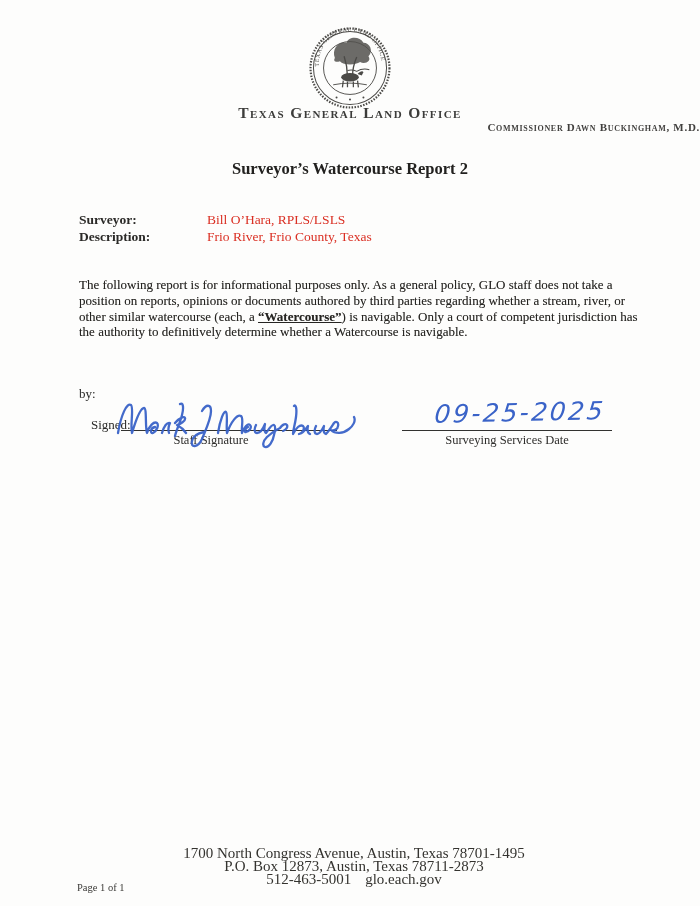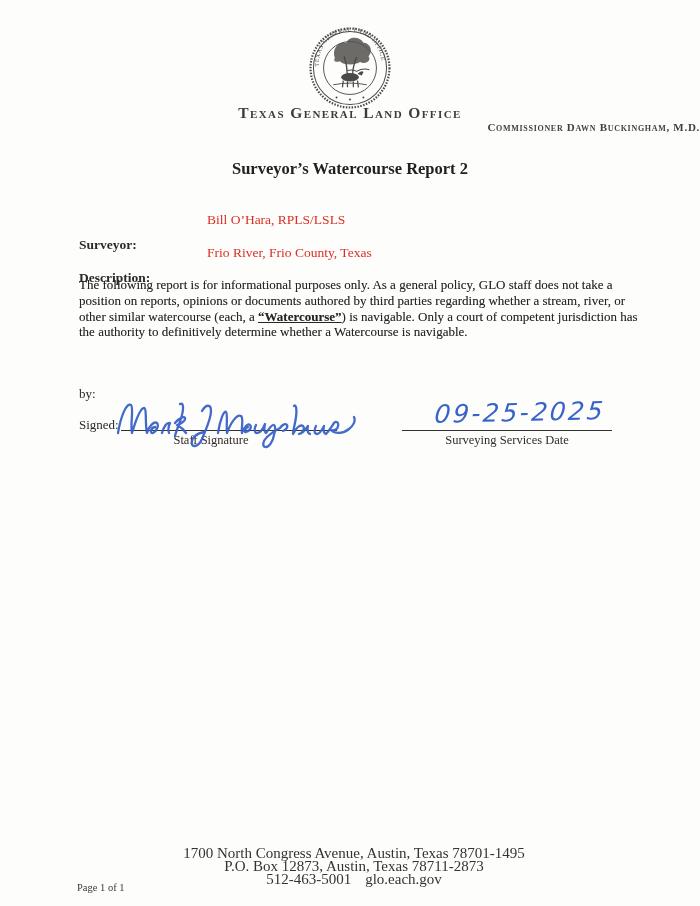--- a/index.html
+++ b/index.html
@@ -23,35 +23,35 @@
   .commissioner {
     position:absolute; top:121px; left:0; width:100%;
     text-align:right; font-variant:small-caps; font-weight:700;
     font-size:11px; letter-spacing:0.7px; color:#403f3d;
   }
   .doc-title {
     position:absolute; top:159px; left:0; width:100%;
     text-align:center; font-weight:700; font-size:16.5px; color:#22211f;
   }
   
-  .field-label { position:absolute; left:79px; font-weight:700; font-size:13.5px; color:#2b2a28;margin-top:25px; }
+  .field-label { position:absolute; left:79px; font-weight:700; font-size:13.5px; color:#2b2a28; }
   .field-value { position:absolute; left:207px; font-size:13.5px; color:var(--accent-red,#da2f23); }
   .row-surveyor { top:212px; }
-  .row-description { top:245px; }
+  .row-description { top:229px; }
   
   .disclaimer {
     position:absolute; left:79px; top:277px; width:565px;
     font-size:13px; line-height:15.8px; color:#262522;
     text-shadow:0 0 0.4px rgba(40,38,34,.35);
     font-family:Liberation Serif, serif;
   }
   .disclaimer .emph { font-weight:700; text-decoration:underline; }
   
   .by-label { position:absolute; left:79px; top:386px; font-size:13px; }
-  .signed-label { position:absolute; left:79px; top:417px; font-size:13px; }
+  .signed-label { position:absolute; left:91px; top:417px; font-size:13px; }
   .sig-line { position:absolute; left:121px; top:413px; width:216px; height:18px;
               border-bottom:1.4px solid #323230; }
   .date-line { position:absolute; left:402px; top:413px; width:210px; height:18px;
                border-bottom:1.4px solid #323230; }
   .sig-svg { position:absolute; left:114px; top:391px; width:245px; height:60px; z-index:2; }
   .date-hand {
     position:absolute; left:424px; top:398px; width:192px; z-index:2;
     text-align:center; font-family:"DejaVu Sans", sans-serif; font-style:italic;
     font-size:25px; letter-spacing:2.5px; color:var(--ink-blue,#3a63c8);
     transform:skewX(-7deg) rotate(-1.2deg);

